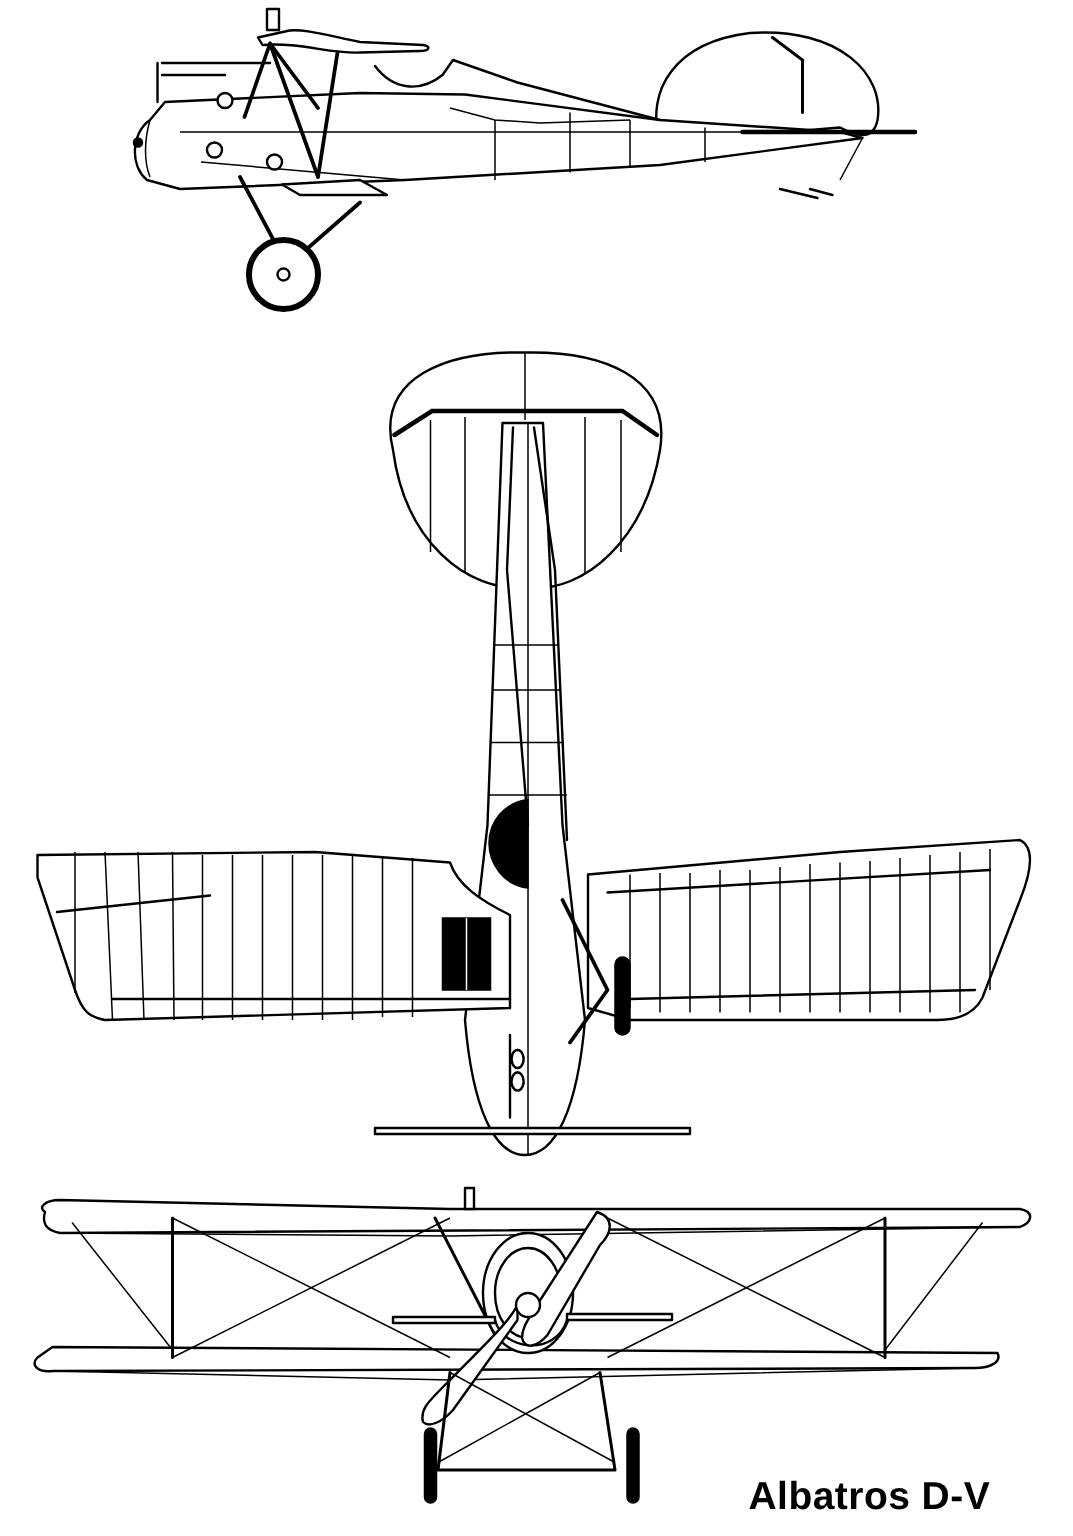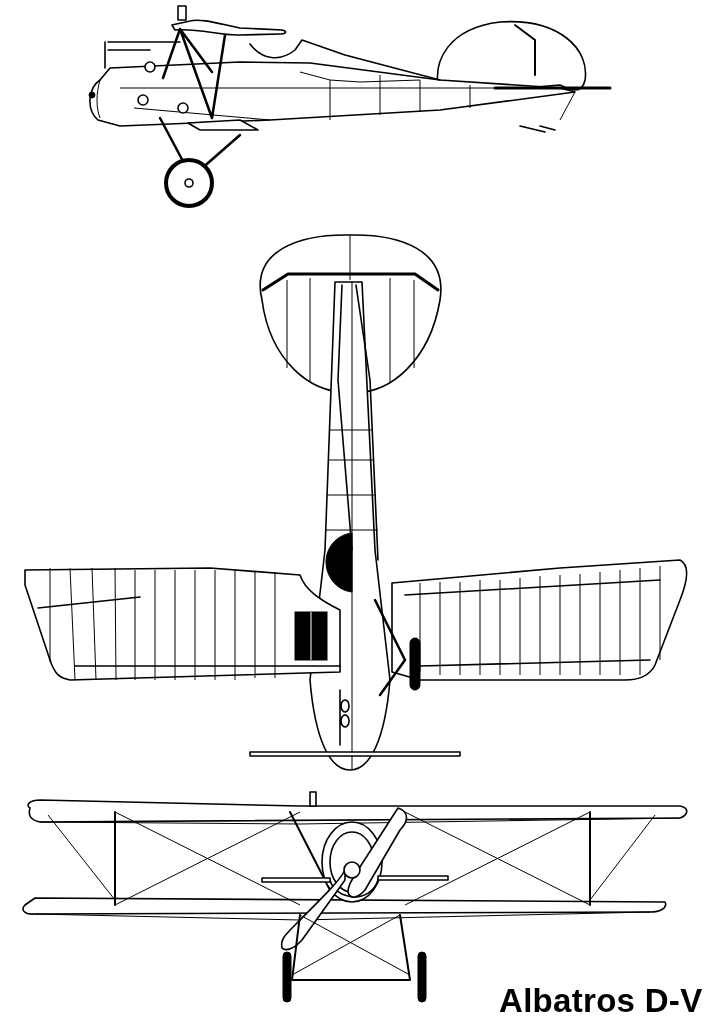--- a/index.html
+++ b/index.html
@@ -3,21 +3,21 @@
 <meta charset="utf-8">
 <style>
   html, body { margin:0; padding:0; background:#ffffff; }
   body { width:715px; height:1024px; position:relative; overflow:hidden; font-family:"Liberation Sans", sans-serif; }
   svg.view { position:absolute; left:0; top:0; }
   .ln { fill:none; stroke:#000; stroke-width:1.6; stroke-linejoin:round; stroke-linecap:round; }
   .lt { fill:none; stroke:#000; stroke-width:1; }
   .lk { fill:none; stroke:#000; stroke-width:3; stroke-linecap:round; }
   .wf { fill:#fff; stroke:#000; stroke-width:1.6; stroke-linejoin:round; }
   .blk { fill:#000; stroke:#000; stroke-width:1; }
-  .caption { position:absolute; left:499px; top:982px; font-size:33px; font-weight:bold; color:#000; letter-spacing:0.3px; white-space:nowrap; }
+  .caption { position:absolute; left:499px; top:982px; font-size:26px; font-weight:bold; color:#000; letter-spacing:0.3px; white-space:nowrap; }
 </style>
 </head>
 <body>
 
 <svg class="view" width="715" height="1024" viewBox="0 0 715 1024">
   <g>
 
     <path class="wf" d="M440 95 C430 60, 450 28, 500 22 C560 18, 590 50, 585 80 C582 95, 570 90, 560 85 L440 95 Z"></path>
     <path class="lk" style="stroke-width:2" d="M515 25 L535 40 L535 75"></path>
 

